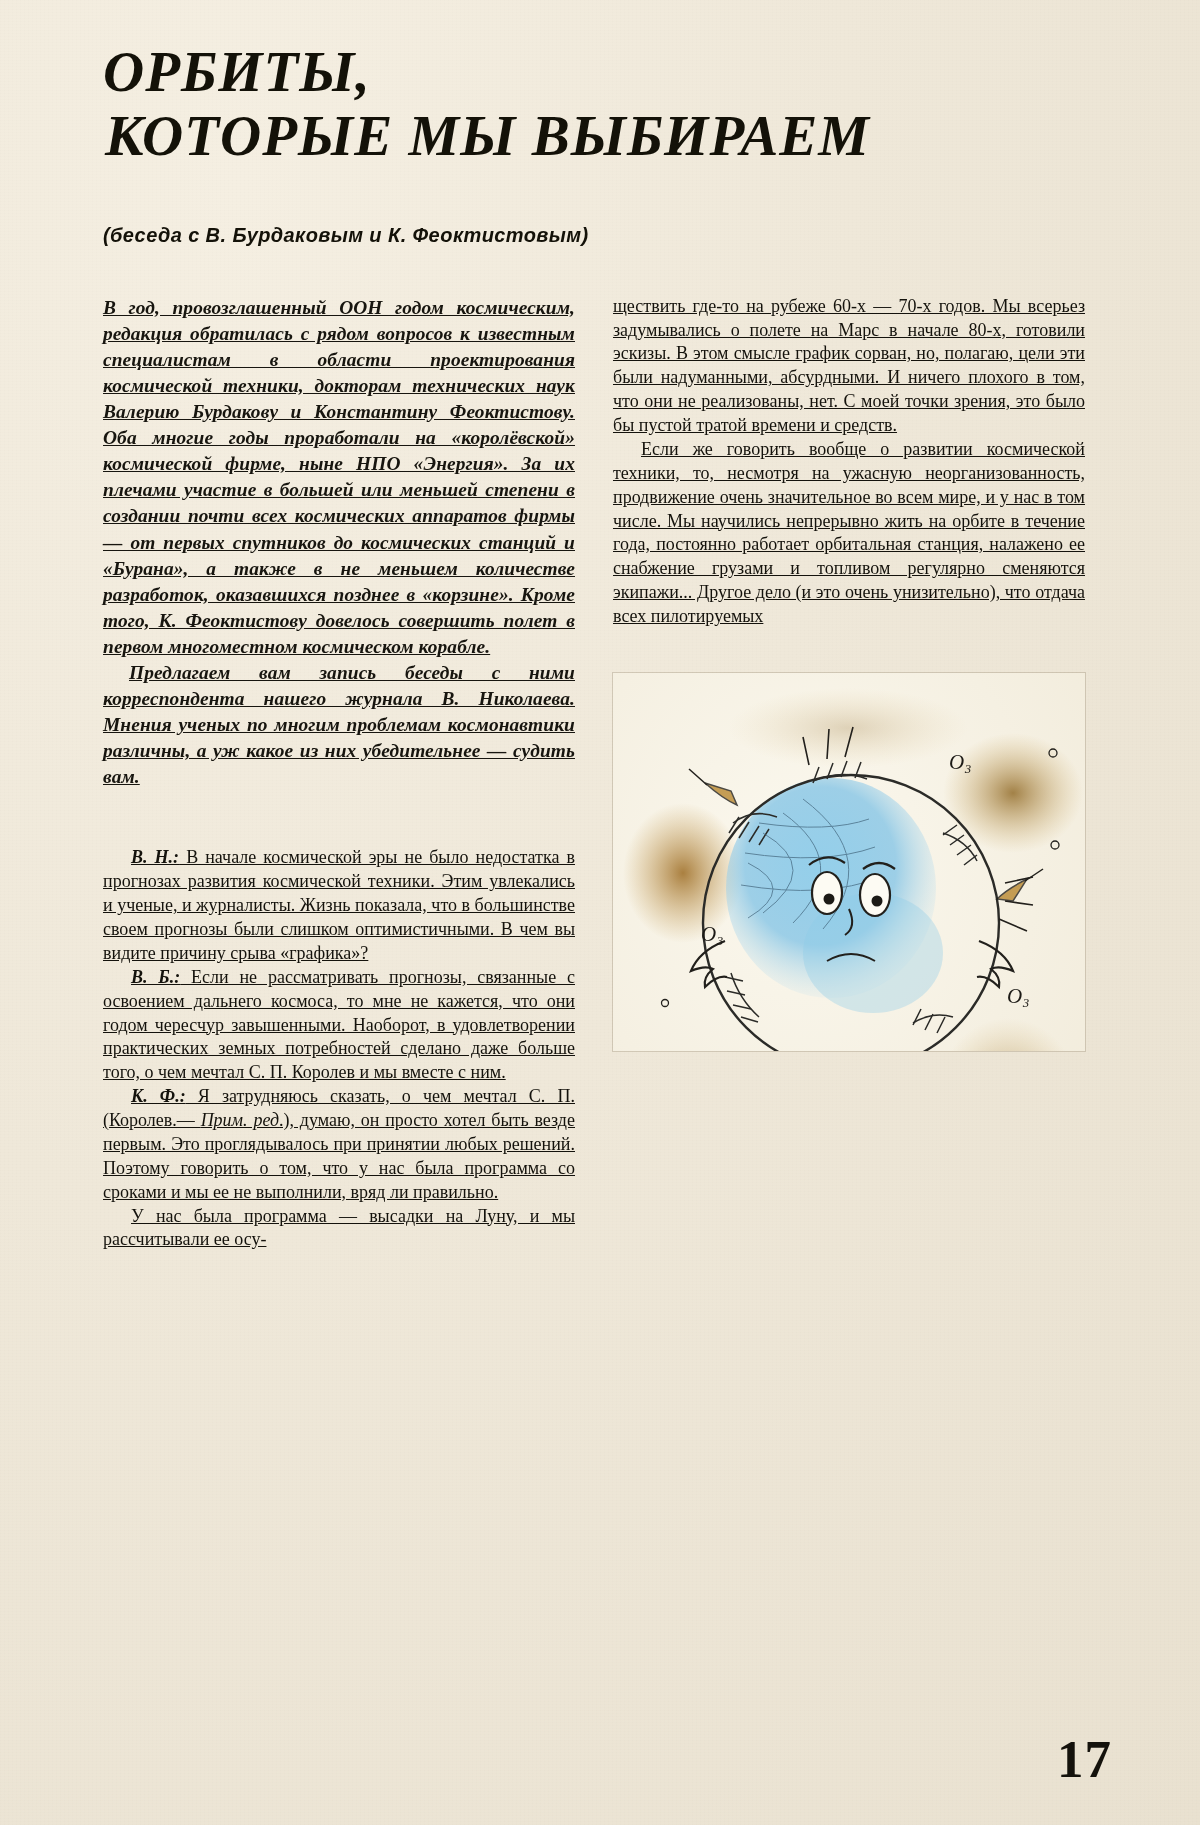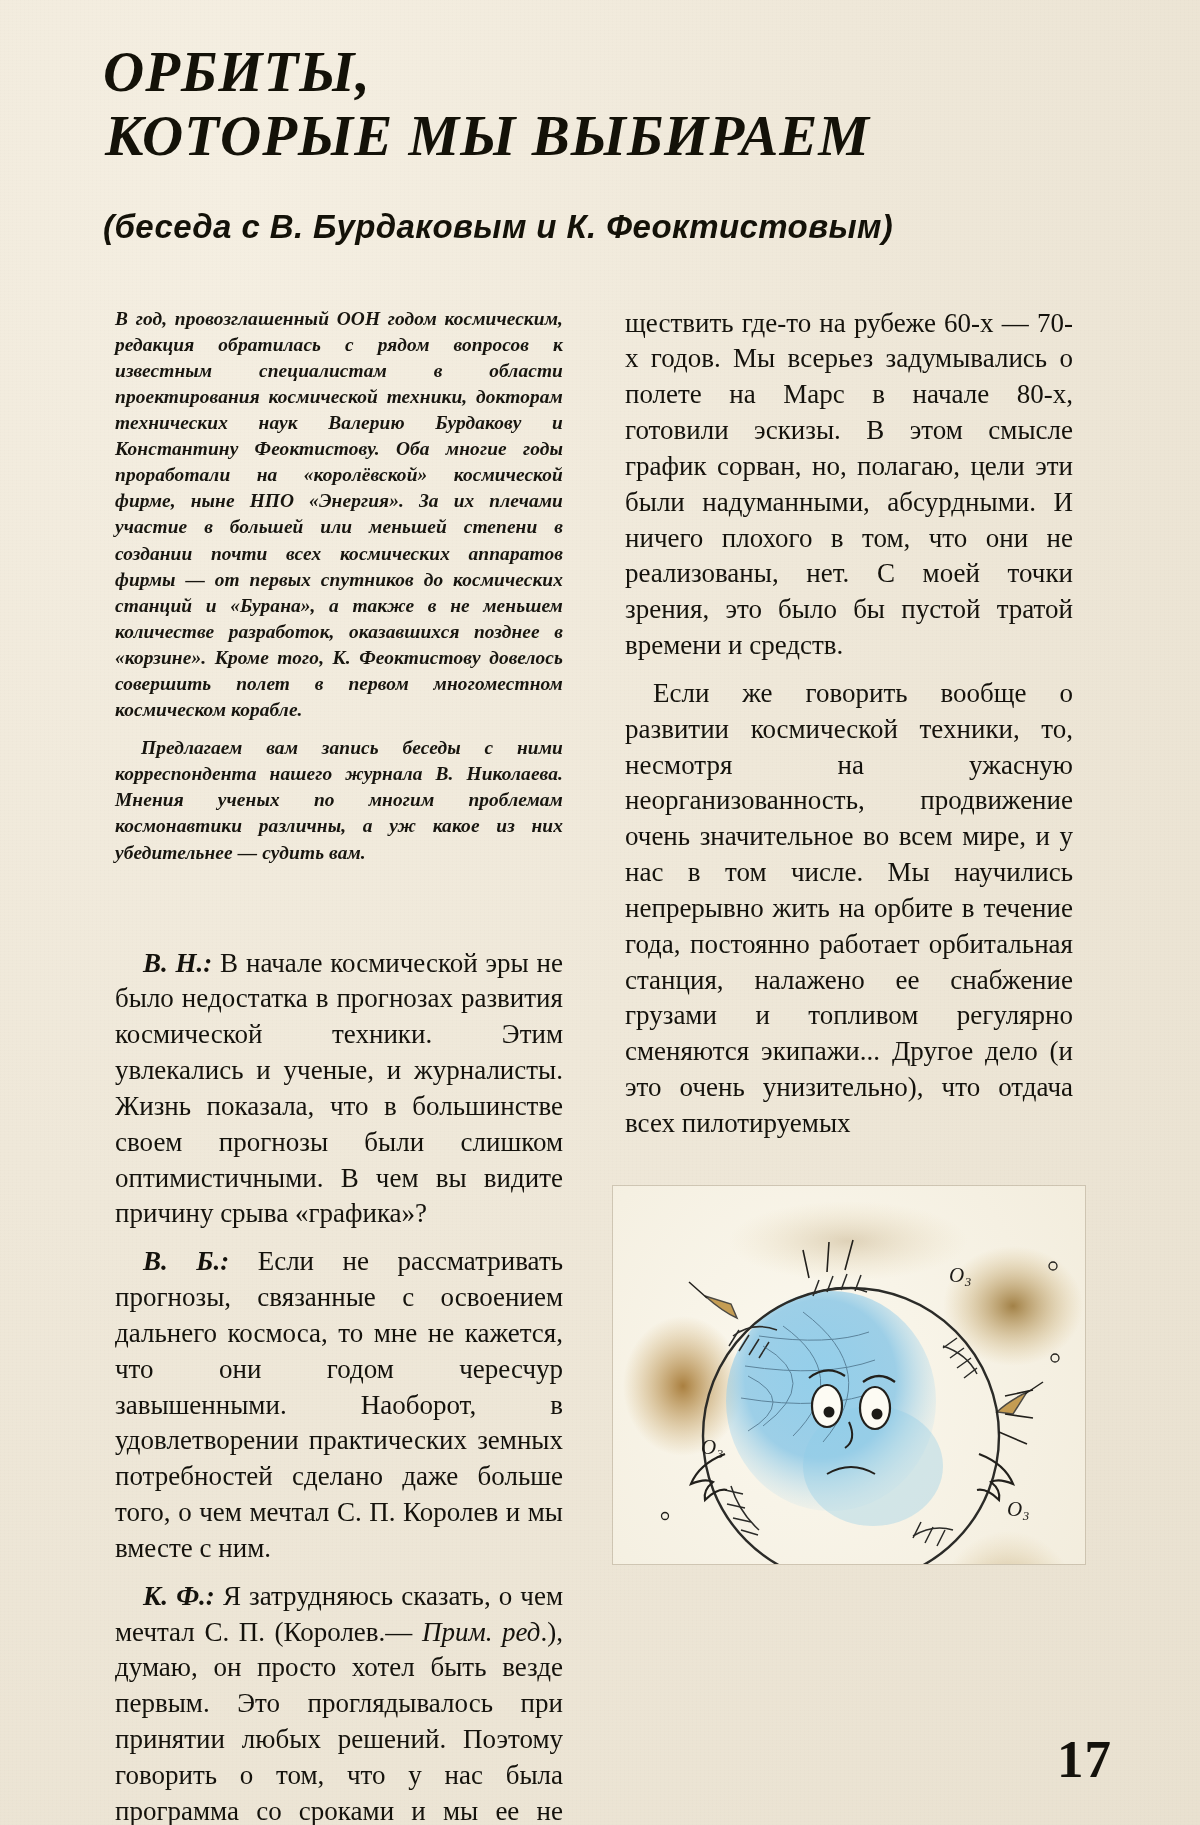--- a/index.html
+++ b/index.html
@@ -47,57 +47,58 @@
     color: #141209;
     white-space: nowrap;
   }
   .title-line.second {
     margin-left: 2px;
   }
   .subtitle {
     font-family: "Liberation Sans", sans-serif;
     font-style: italic;
     font-weight: bold;
-    font-size: 33px;
+    font-size: 20px;
     letter-spacing: .4px;
-    margin-top: 40px;
+    margin-top: 56px;
     color: #141209;
   }
 
   
   .columns {
     display: flex;
     gap: 38px;
     margin-top: 48px;
   }
   .col {
     width: 472px;
     position: relative;
   }
   p {
-    margin: 12px;
+    margin: 0;
     text-align: justify;
     text-justify: inter-word;
     hyphens: manual;
+    text-decoration: underline;
   }
   .lead p {
     font-family: "Liberation Serif", serif;
     font-style: italic;
     font-weight: bold;
     font-size: 19.4px;
     line-height: 1.345;
     letter-spacing: .1px;
     color: #17150f;
   }
   .lead p + p {
     text-indent: 26px;
   }
   .body p {
     font-family: "Liberation Serif", serif;
-    font-size: 27px;
+    font-size: 18px;
     line-height: 1.327;
     color: #14120c;
   }
   .body p {
     text-indent: 28px;
   }
   .body p.noindent {
     text-indent: 0;
   }
   .spk {

